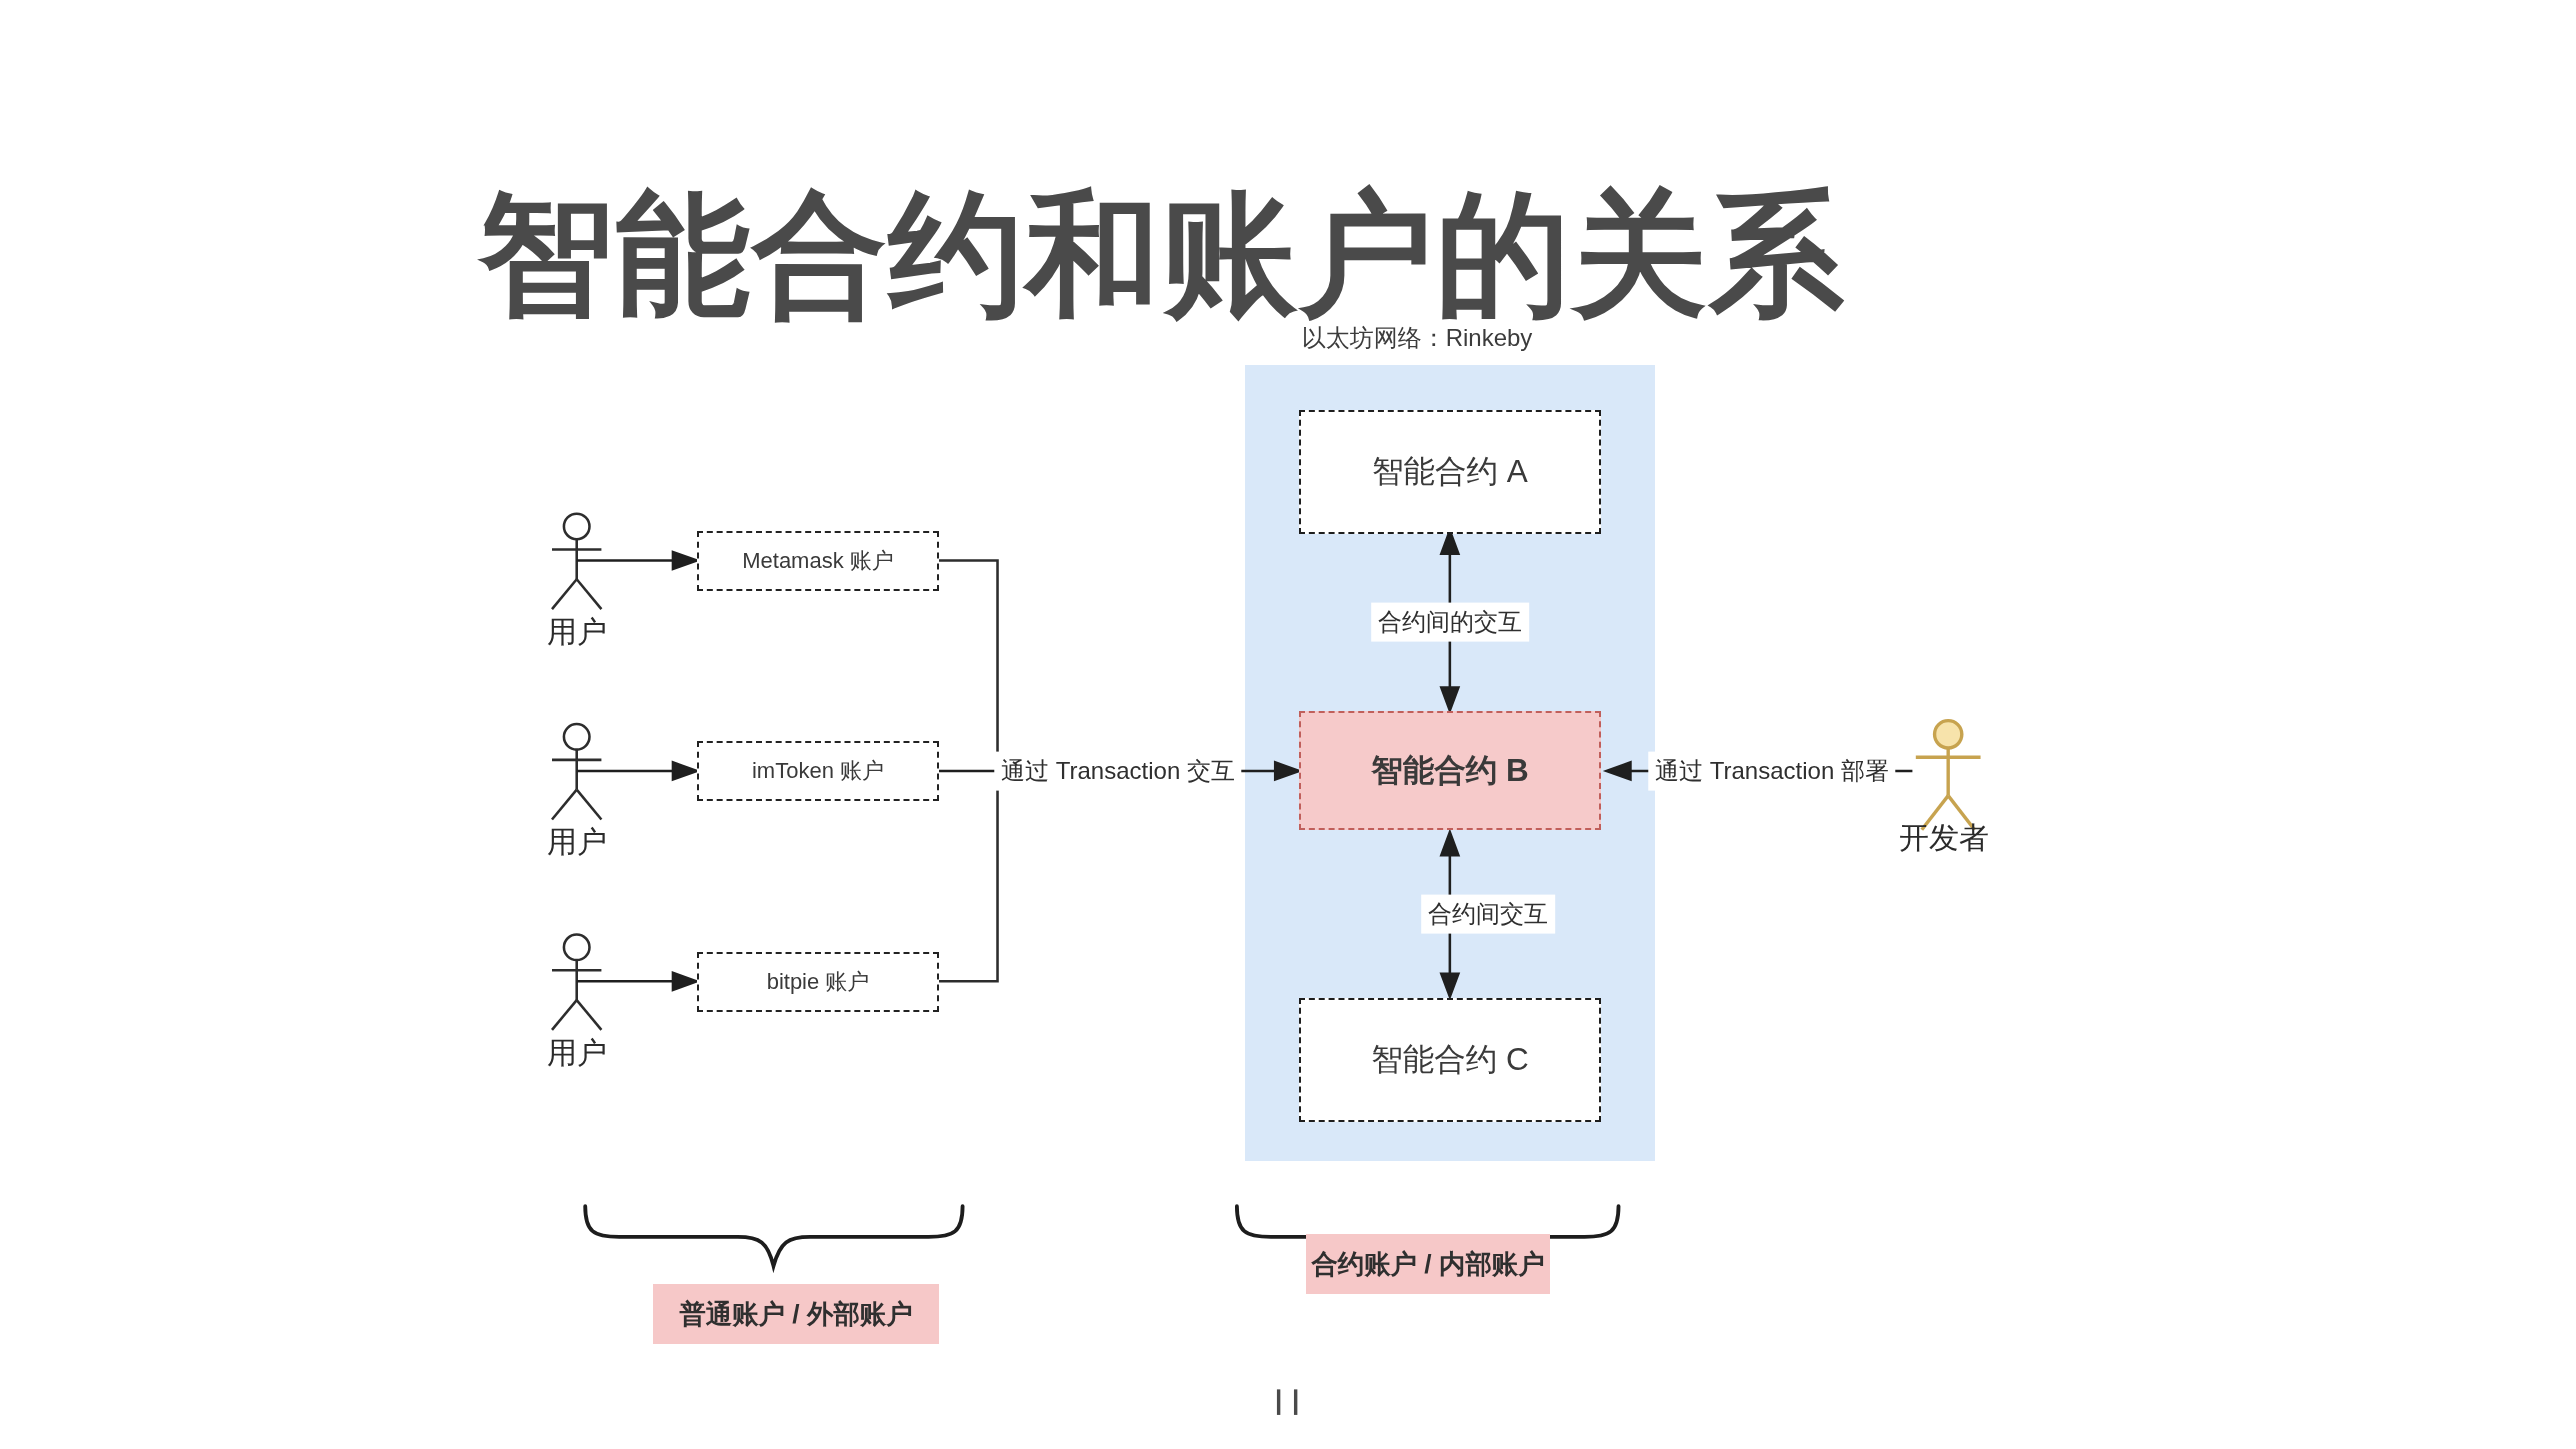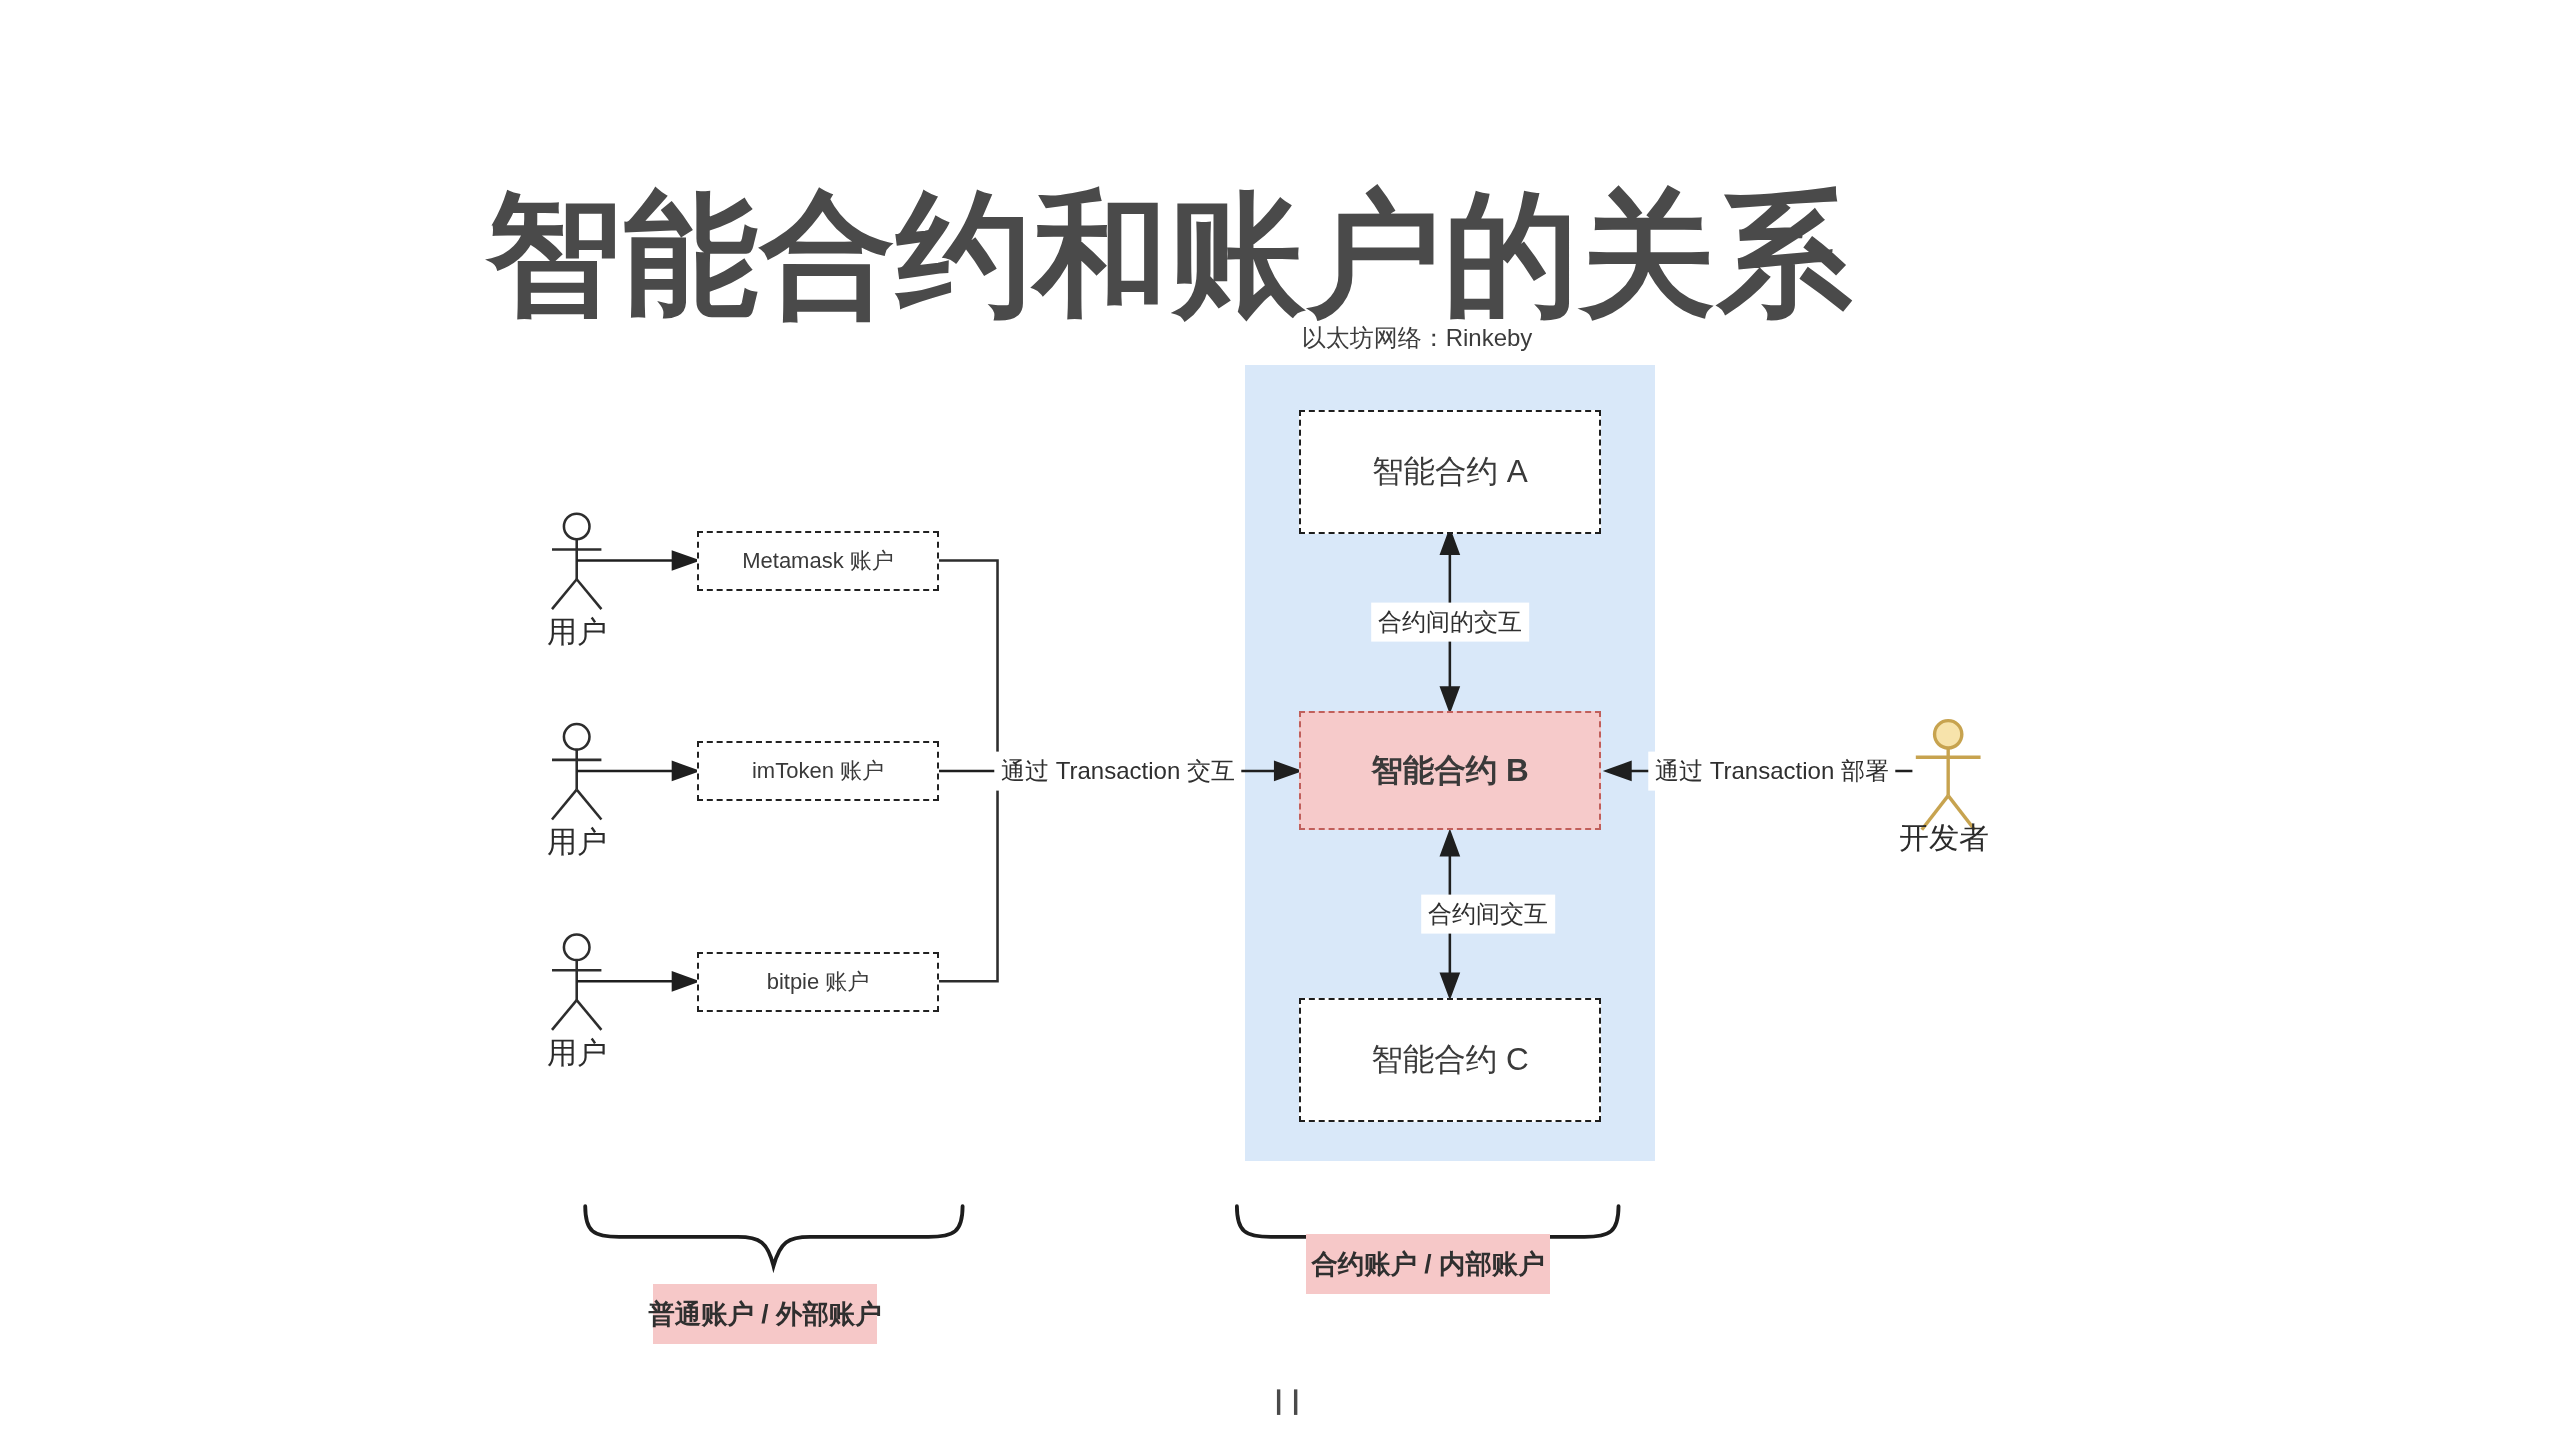--- a/index.html
+++ b/index.html
@@ -1,19 +1,19 @@
 <!DOCTYPE html>
 <html style="--c-title_color: #4a4a4a; --c-blue_region: #d9e8f9; --c-contract_b_fill: #f6caca; --c-contract_b_border: #c05f5b; --c-footer_bg: #f6c8c8; --c-line: #2d2d2d; --c-developer_gold: #c7a34f;font-size:13.6px"><head>
 <meta charset="utf-8">
 <style>
   html,body{margin:0;padding:0;background:#ffffff;}
   body{width:2576px;height:1449px;position:relative;overflow:hidden;
        font-family:"Liberation Sans","DejaVu Sans",sans-serif;color:#3a3a3a;}
   .abs{position:absolute;}
-  .page-title{left:12px;top:75px;width:2316px;text-align:center;
+  .page-title{left:4px;top:75px;width:2316px;text-align:center;
               font-size:135px;font-weight:700;letter-spacing:1.7px;
               color:var(--c-title_color,#4a4a4a);white-space:nowrap;}
   .network-label{left:1417px;top:322px;transform:translateX(-50%);
                  font-size:24px;color:#3c3c3c;white-space:nowrap;}
   .blue-region{left:1245px;top:365px;width:410px;height:796px;
                background:var(--c-blue_region,#d9e8f9);}
   .acct-box{left:697px;width:242px;height:60px;background:#ffffff;
             border:2.6px dashed #222222;display:flex;align-items:center;justify-content:center;
             font-size:22px;color:#3a3a3a;box-sizing:border-box;white-space:nowrap;}
   .contract-box{left:1299px;width:302px;height:124px;background:#ffffff;
@@ -126,15 +126,15 @@
 <div class="abs contract-box contract-b" style="top:711px">智能合约 B</div>
 <div class="abs contract-box" style="top:998px">智能合约 C</div>
 
 <div class="abs small-label" style="left:1118px;top:771px">通过 Transaction 交互</div>
 <div class="abs small-label" style="left:1772px;top:771px">通过 Transaction 部署</div>
 <div class="abs small-label blue-bg-label" style="left:1450px;top:622px">合约间的交互</div>
 <div class="abs small-label blue-bg-label" style="left:1488px;top:914px">合约间交互</div>
 
 <div class="abs figure-label" style="left:1944px;top:838px">开发者</div>
 
-<div class="abs footer-chip" style="left:653px;top:1284px;width:224px">普通账户 / 外部账户</div>
+<div class="abs footer-chip" style="left:653px;top:1284px;width:286px">普通账户 / 外部账户</div>
 <div class="abs footer-chip" style="left:1306px;top:1234px;width:244px">合约账户 / 内部账户</div>
 
 
 </body></html>

